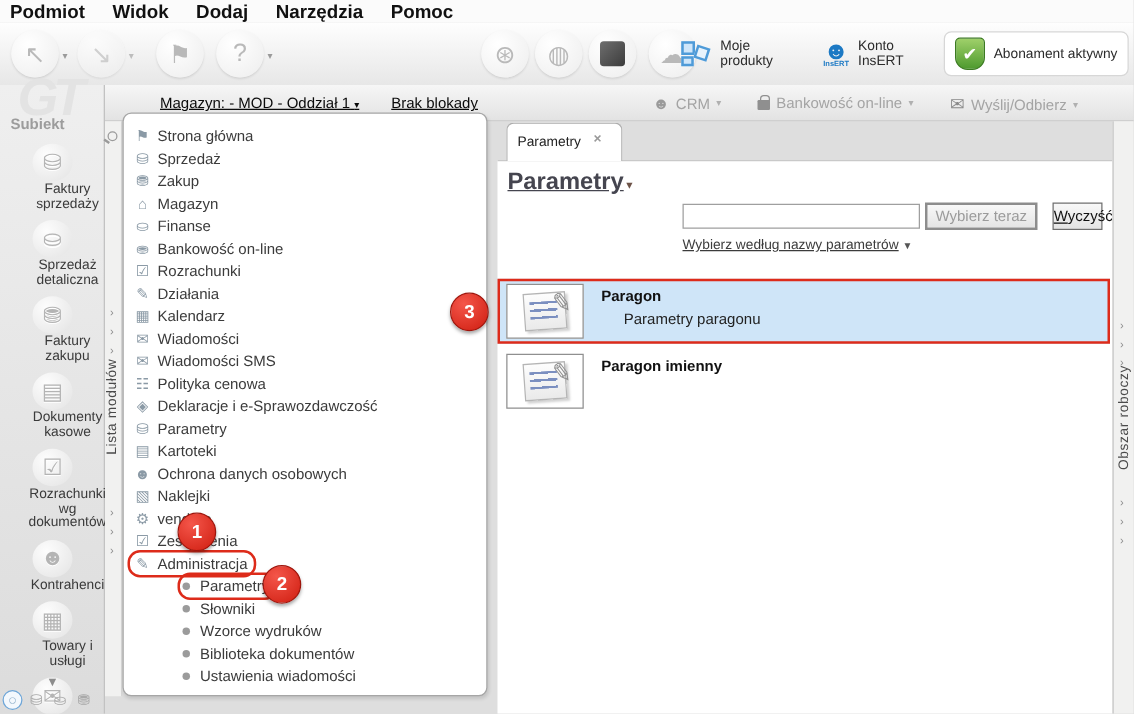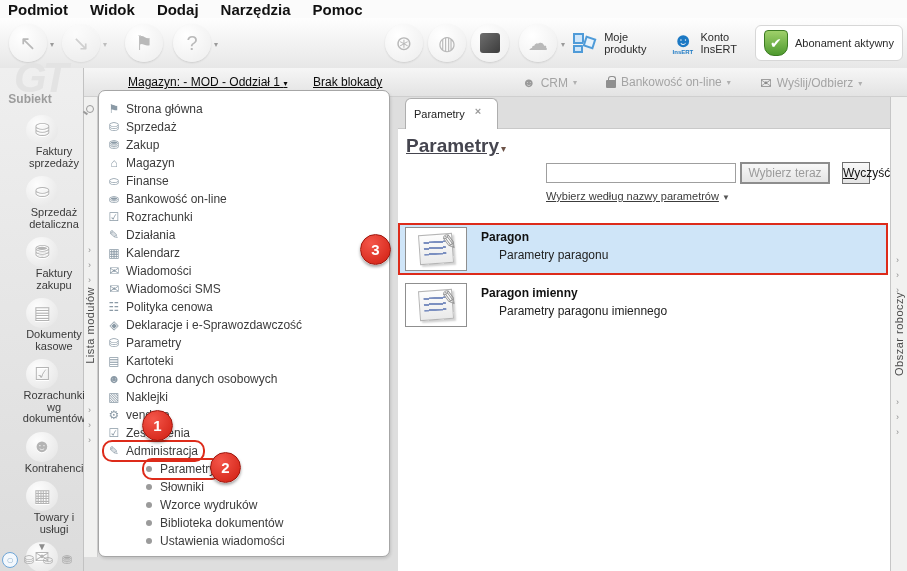--- a/index.html
+++ b/index.html
@@ -16,21 +16,21 @@
   .toolbar { position:absolute; left:0; top:18px; width:907px; height:50px;
     background:linear-gradient(#fefefe,#e7e7e7); }
   .tb-circle { position:absolute; top:6px; width:38px; height:38px; border-radius:50%;
     background:radial-gradient(circle at 35% 30%,#ffffff,#ededed);
     box-shadow:0 1px 2px rgba(0,0,0,.12);
     display:flex; align-items:center; justify-content:center;
     color:#b9b9b9; font-size:20px; }
   .tb-caret { position:absolute; top:22px; font-size:8px; color:#9a9a9a; }
   .cube-glyph { width:20px; height:20px; background:linear-gradient(135deg,#6e6e6e,#3c3c3c);
     border-radius:3px; }
-  .tb-right { position:absolute; right:4px; top:4px; height:42px; display:flex; align-items:center; gap:10px; }
+  .tb-right { position:absolute; right:4px; top:4px; height:42px; display:flex; align-items:center; gap:24px; }
   .tb-labeled { display:flex; align-items:center; gap:7px; padding:4px 8px; border-radius:6px; }
   .tb-labeled.pill { background:#fff; border:1px solid #d7d7d7; }
   .tb-label2 { font-size:11px; line-height:12px; color:#2b2b2b; white-space:pre-line; }
   .icon-products { width:24px; height:24px; position:relative; }
   .icon-products .sq { position:absolute; background:#cfe6fa; border:2px solid #4f9bd8; width:11px; height:11px; }
   .icon-products .sq1 { left:0; top:2px; } .icon-products .sq2 { left:0; top:14px; width:10px; height:8px;}
   .icon-products .sq3 { left:11px; top:6px; transform:rotate(18deg); background:#e8f3fc; }
   .icon-person-blue { color:#1c79c4; font-size:20px; line-height:18px; text-align:center; }
   .icon-insert-sub { display:block; font-size:6px; font-weight:bold; color:#1c79c4; line-height:5px; }
   .icon-shield { width:24px; height:26px; background:linear-gradient(#9fd06a,#4e9a2e);
@@ -105,21 +105,21 @@
   .main-content { position:absolute; left:0; top:40px; width:492px; height:443px; background:#fff;
     border-top:1px solid #c9c9c9; }
   .page-title { position:absolute; left:8px; top:6px; font-size:19px; font-weight:bold;
     color:#45454f; text-decoration:underline; cursor:pointer; }
   .title-caret { font-size:10px; color:#6d5348; margin-left:2px; text-decoration:none; display:inline-block; }
   .search-input { position:absolute; left:148px; top:34px; width:190px; height:20px;
     border:1px solid #9f9f9f; font-size:12px; padding:0 4px; }
   .btn { position:absolute; top:33px; height:22px; font-size:12px;
     background:linear-gradient(#f8f8f8,#e4e4e4); cursor:pointer; text-align:center; }
   .btn-choose { left:342px; width:90px; border:2px solid #8d8d8d; color:#9b9b9b; line-height:18px; }
-  .btn-clear { left:444px; width:28px; border:1px solid #6f6f6f; color:#111; line-height:20px; }
+  .btn-clear { left:444px; width:40px; border:1px solid #6f6f6f; color:#111; line-height:20px; }
   .btn-clear::first-letter { text-decoration:underline; }
   .filter-link { position:absolute; left:148px; top:61px; font-size:11px; color:#3c3c3c;
     text-decoration:underline; cursor:pointer; }
   .filter-caret { font-size:8px; color:#555; text-decoration:none; display:inline-block; margin-left:3px; }
   
   .param-list { position:absolute; left:0px; top:94px; width:492px; }
   .param-row { position:relative; width:490px; min-height:48px; margin-bottom:6px;
     display:flex; align-items:flex-start; padding:2px 0 2px 7px; cursor:pointer; }
   .param-row.selected { background:#cfe5f8; border:2px solid #dd2b1a; padding:2px 0 2px 5px; }
   .param-icon { width:62px; height:44px; background:#fff; border:1px solid #8f8f8f;
@@ -501,21 +501,20 @@
             <div class="param-desc">Parametry paragonu</div>
           </div>
         </div>
         <div class="param-row">
           <div class="param-icon">
             <span class="doc-sheet"></span>
             <span class="doc-pen">✎</span>
           </div>
           <div class="param-text">
             <div class="param-title">Paragon imienny</div>
-            <div class="param-desc">Parametry paragonu imiennego</div>
           </div>
         </div>
       </div>
   </div>
 </div>
 
 <div class="workspace-strip">
   <span class="ws-chev" style="top:158px">›</span>
   <span class="ws-chev" style="top:173px">›</span>
   <span class="ws-chev" style="top:188px">›</span>

